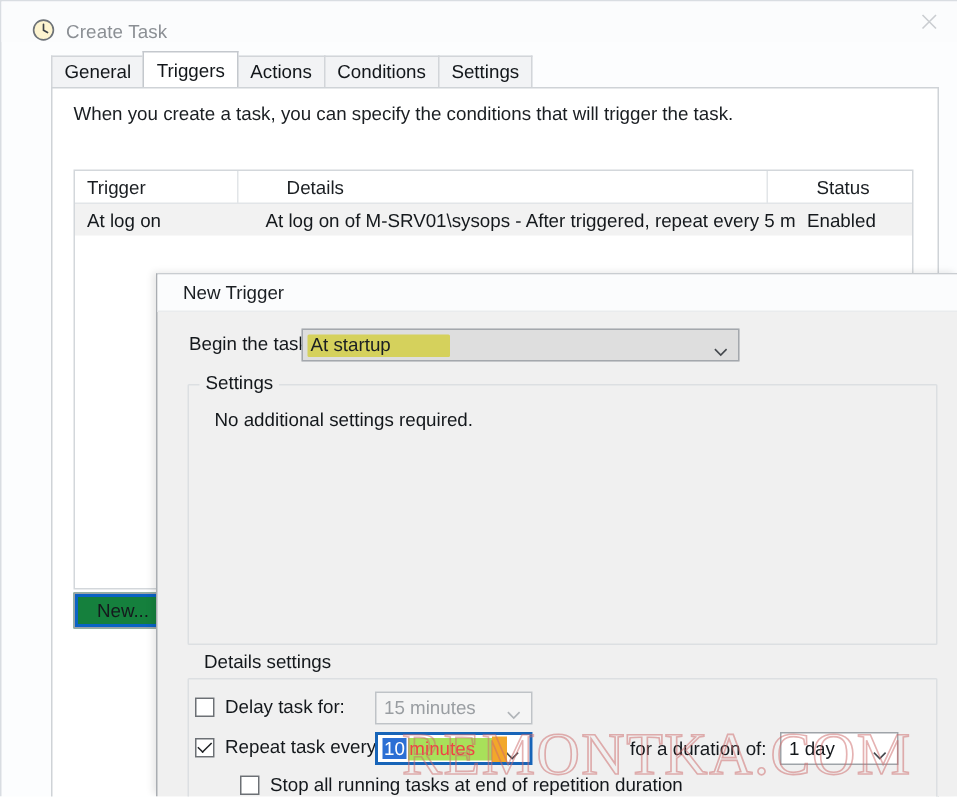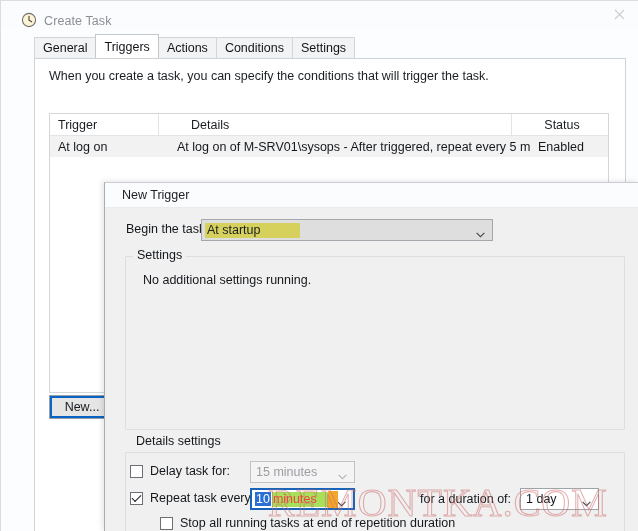--- a/index.html
+++ b/index.html
@@ -125,21 +125,21 @@
     overflow: hidden; white-space: nowrap;
   }
   .td.c-trigger { width: 119px; }
   .td.c-details { width: 361px; }
   .td.c-status  { width: 78px; }
 
   
   .btn-new {
     position: absolute; left: 48px; top: 394px;
     width: 66px; height: 24px;
-    background: #e5e5e5;
+    background: #15803d;
     border: 1px solid #9ba1a8;
     outline: 2px solid #0a63c4;
     outline-offset: -3px;
     font-size: 12.5px; color: #15191d;
     display: flex; align-items: center; justify-content: center;
     font-family: "Liberation Sans", sans-serif;
   }
 
   
   .nt-dialog {
@@ -371,21 +371,21 @@
     <span class="begin-val">At startup</span>
     <span class="arrow">
       <svg width="9" height="6" viewBox="0 0 9 6">
           <path d="M0.6 0.8 L4.5 4.7 L8.4 0.8" stroke="#45494e" stroke-width="1.1" fill="none"></path>
         </svg>
     </span>
   </div>
 
   <div class="grp grp-settings"></div>
   <div class="grp-label grp-settings-label">Settings</div>
-  <div class="txt-nosettings">No additional settings running.</div>
+  <div class="txt-nosettings">No additional settings required.</div>
 
   <div class="grp grp-adv"></div>
   <div class="grp-label grp-adv-label">Details settings</div>
 
   <div class="adv-row row-delay">
     <span class="cb"></span>
     <span class="adv-label">Delay task for:</span>
   </div>
   <div class="combo greyed combo-delay">
     <span>15 minutes</span>

